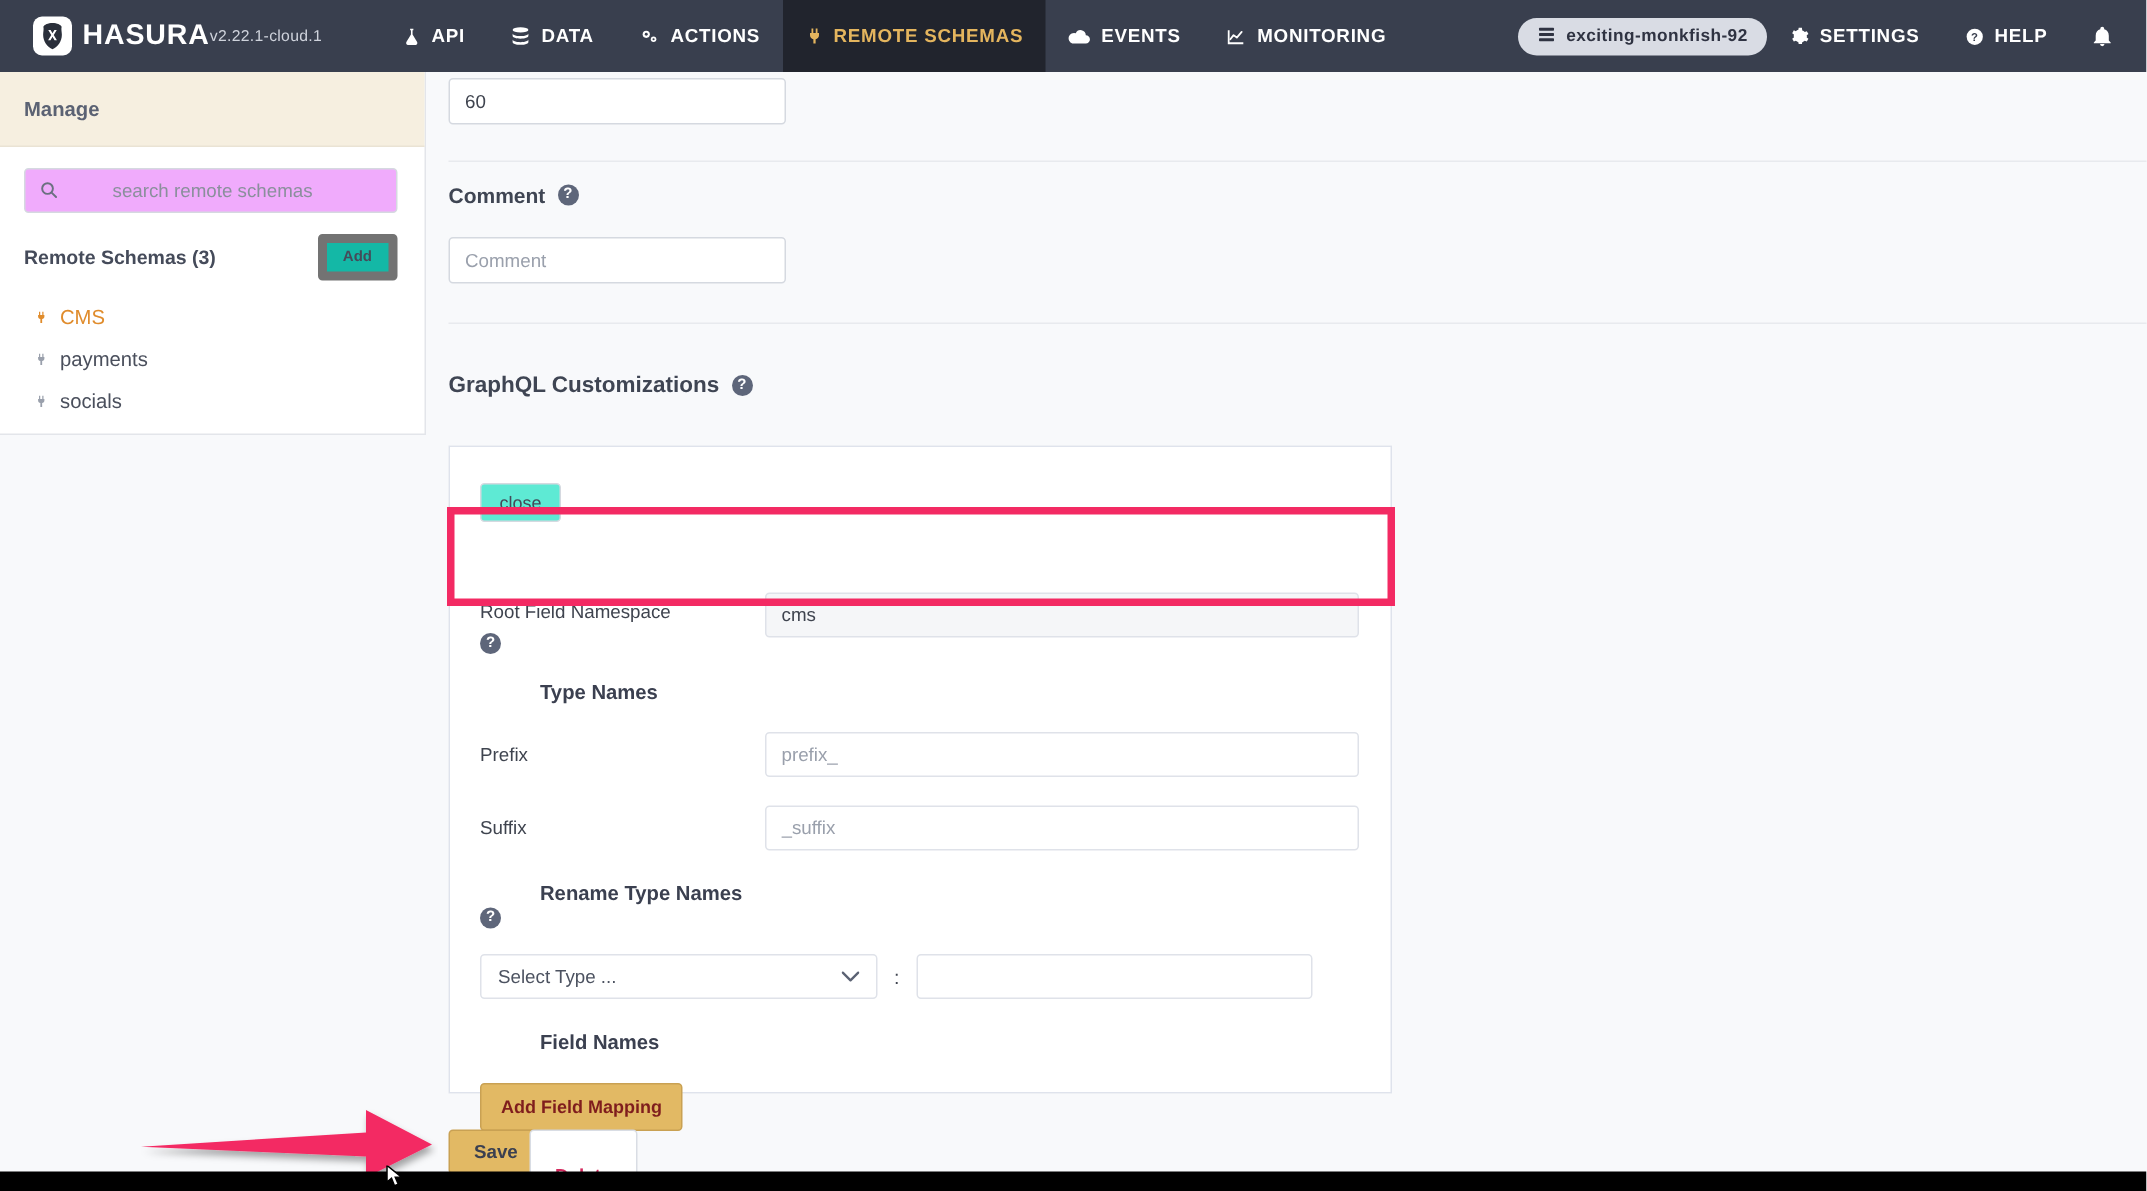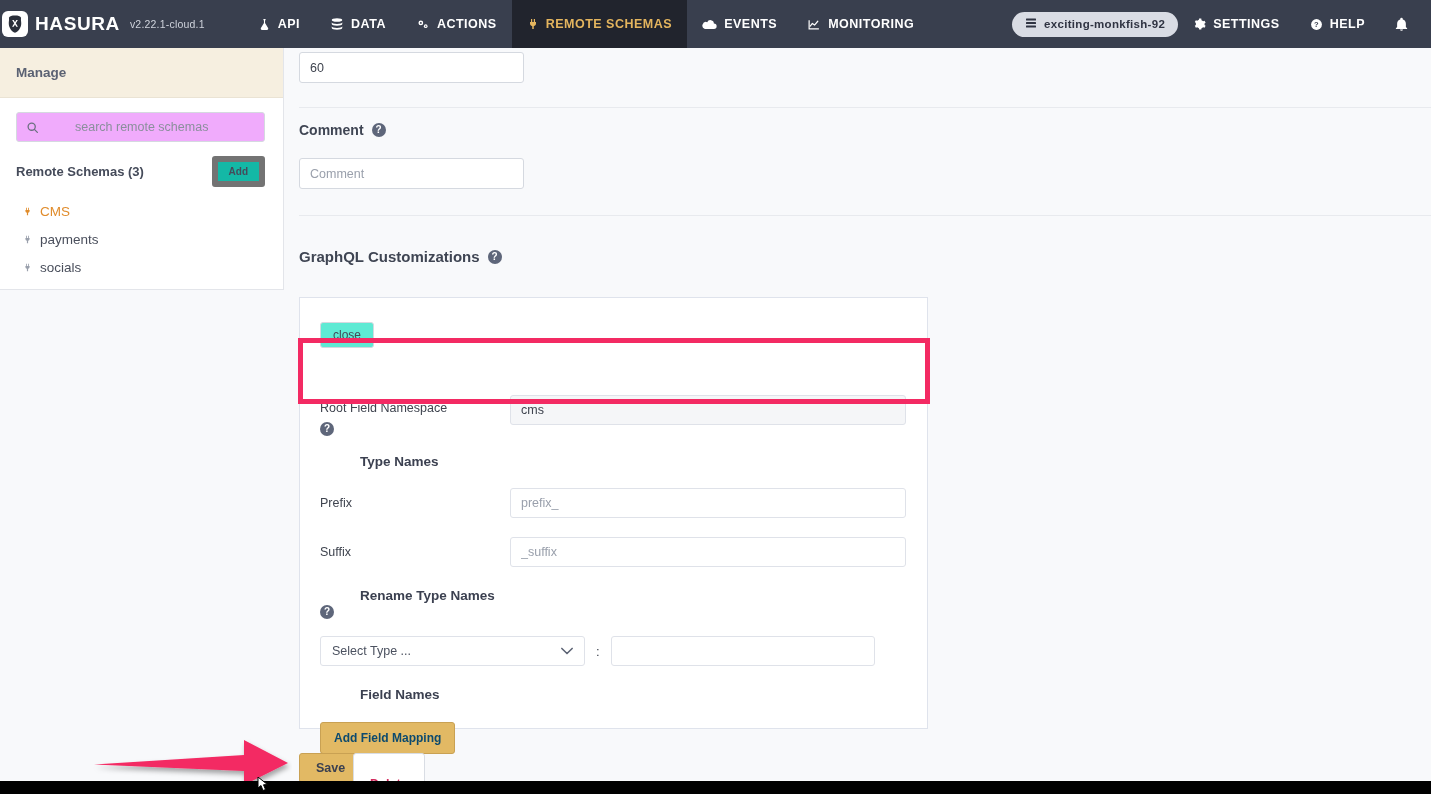--- a/index.html
+++ b/index.html
@@ -12,33 +12,33 @@
   .app { position: relative; width: 1431px; height: 794px; }
 
   
   .topbar {
     position: absolute; top: 0; left: 0;
     width: 1431px; height: 48px;
     background: #393f4e;
     display: flex; align-items: center;
     color: #fff;
   }
-  .brand { display: flex; align-items: center; padding-left: 2px; }
+  .brand { display: flex; align-items: center; padding-left: 22px; }
   .brand-logo {
     width: 26px; height: 26px; border-radius: 6px;
     background: #fff; display: flex; align-items: center; justify-content: center;
     margin-right: 7px;
   }
   .brand-logo svg { display: block; }
   .brand-name {
     font-size: 19px; font-weight: bold; letter-spacing: .6px;
     color: #fff;
   }
   .brand-version {
-    font-size: 10.5px; color: #cfd3dc; margin-left: 10px; letter-spacing: .2px;
+    font-size: 10.5px; color: #cfd3dc; letter-spacing: .2px;
   }
   .nav-items { display: flex; align-items: center; margin-left: 38px; height: 37px; }
   .nav-item {
     display: flex; align-items: center; gap: 7px;
     height: 48px; padding: 0 15px;
     font-size: 12.5px; font-weight: bold; letter-spacing: .5px;
     color: #ffffff; cursor: pointer; white-space: nowrap;
   }
   .nav-item.active { background: #21242d; color: #e4b55e; }
   .nav-item .nico { display: flex; align-items: center; }
@@ -165,21 +165,21 @@
   .colon { font-size: 13px; color: #3f444f; margin: 0 11px; }
   .rename-val {
     width: 264px; height: 30px;
     border: 1px solid #dfe2e9; border-radius: 3px; background: #fff;
     outline: none; padding: 0 10px;
     font-family: "Liberation Sans", sans-serif; font-size: 12.5px; color: #3f444f;
   }
   .gold-btn {
     background: #e2b964; border: 1px solid #c9a153; border-radius: 3px;
     font-family: "Liberation Sans", sans-serif;
-    font-size: 12px; font-weight: bold; color: #0c4a6e;
+    font-size: 12px; font-weight: bold; color: #7f1d1d;
     padding: 8px 13px; cursor: pointer;
   }
   .save-btn {
     position: absolute; left: 14px; top: 705px;
     background: #e2b964; border: 1px solid #c9a153; border-radius: 3px;
     font-family: "Liberation Sans", sans-serif;
     font-size: 12.5px; font-weight: bold; color: #3b4050;
     padding: 7px 16px; cursor: pointer;
   }
   .delete-btn {

